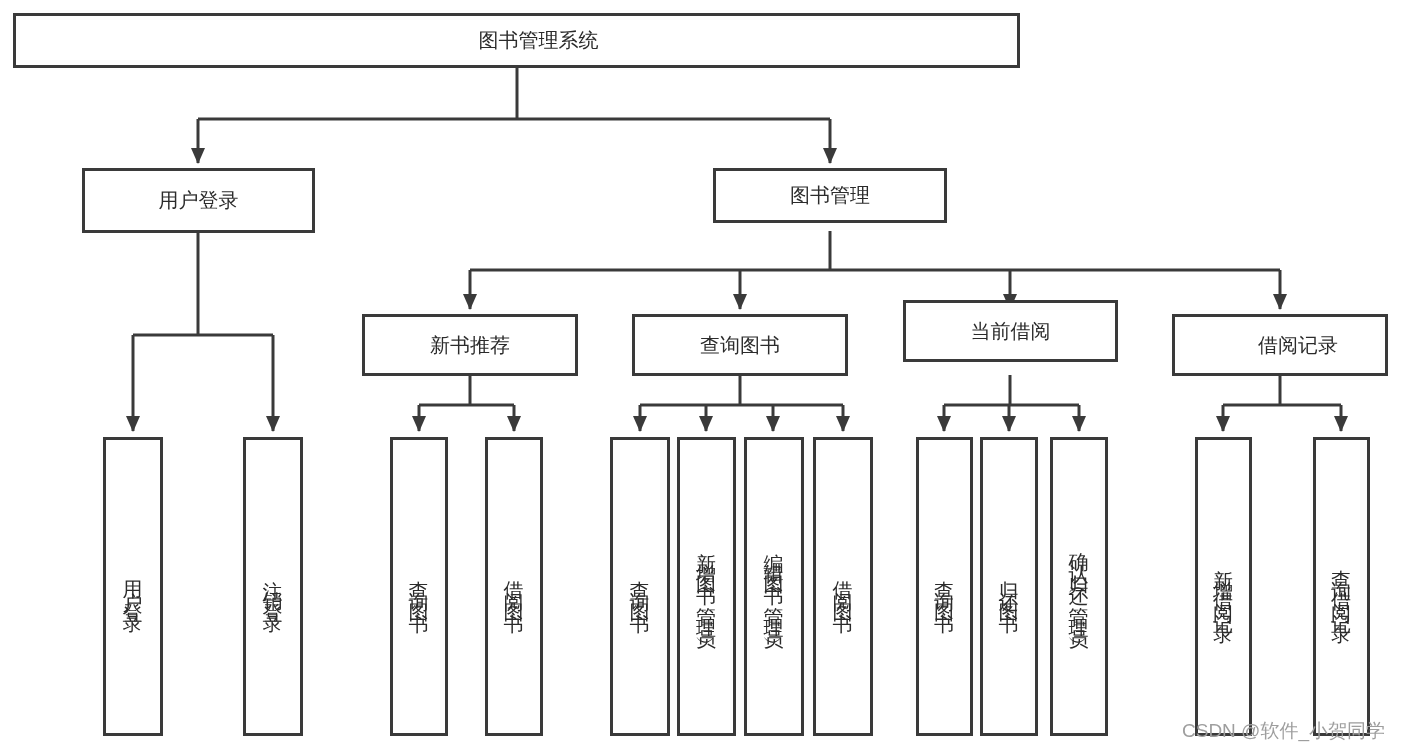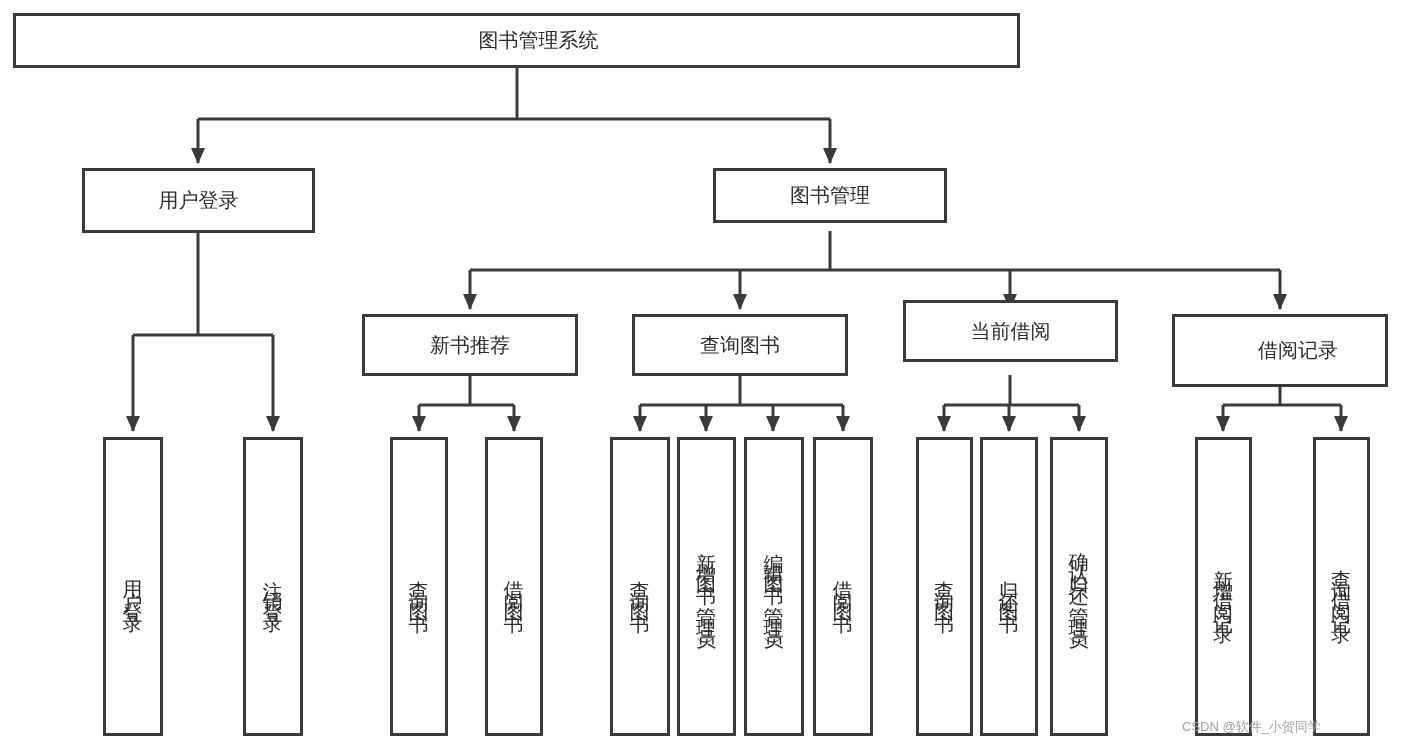--- a/index.html
+++ b/index.html
@@ -32,21 +32,21 @@
   .vbox .lbl{
     writing-mode:vertical-rl;
     text-orientation:mixed;
     letter-spacing:0.55em;
     line-height:1;
     white-space:nowrap;
   }
   .watermark{
     position:absolute;
     left:1182px;top:718px;
-    font-size:13px;
+    font-size:19px;
     color:var(--wm);
     z-index:3;
     white-space:nowrap;
   }
 </style>
 </head>
 <body>
 
 <div id="stage">
 
@@ -113,21 +113,21 @@
 
   <div class="box" style="left:362px;top:314px;width:216px;height:62px;">
     <span class="lbl">新书推荐</span>
   </div>
   <div class="box" style="left:632px;top:314px;width:216px;height:62px;">
     <span class="lbl">查询图书</span>
   </div>
   <div class="box" style="left:903px;top:300px;width:215px;height:62px;">
     <span class="lbl">当前借阅</span>
   </div>
-  <div class="box" style="left:1172px;top:314px;width:216px;height:73px;padding-left:36px;">
+  <div class="box" style="left:1172px;top:314px;width:216px;height:62px;padding-left:36px;">
     <span class="lbl">借阅记录</span>
   </div>
 
   <div class="box vbox" style="left:103px;top:437px;width:60px;height:299px;">
     <span class="lbl">用户登录</span>
   </div>
   <div class="box vbox" style="left:243px;top:437px;width:60px;height:299px;">
     <span class="lbl">注销登录</span>
   </div>
 

